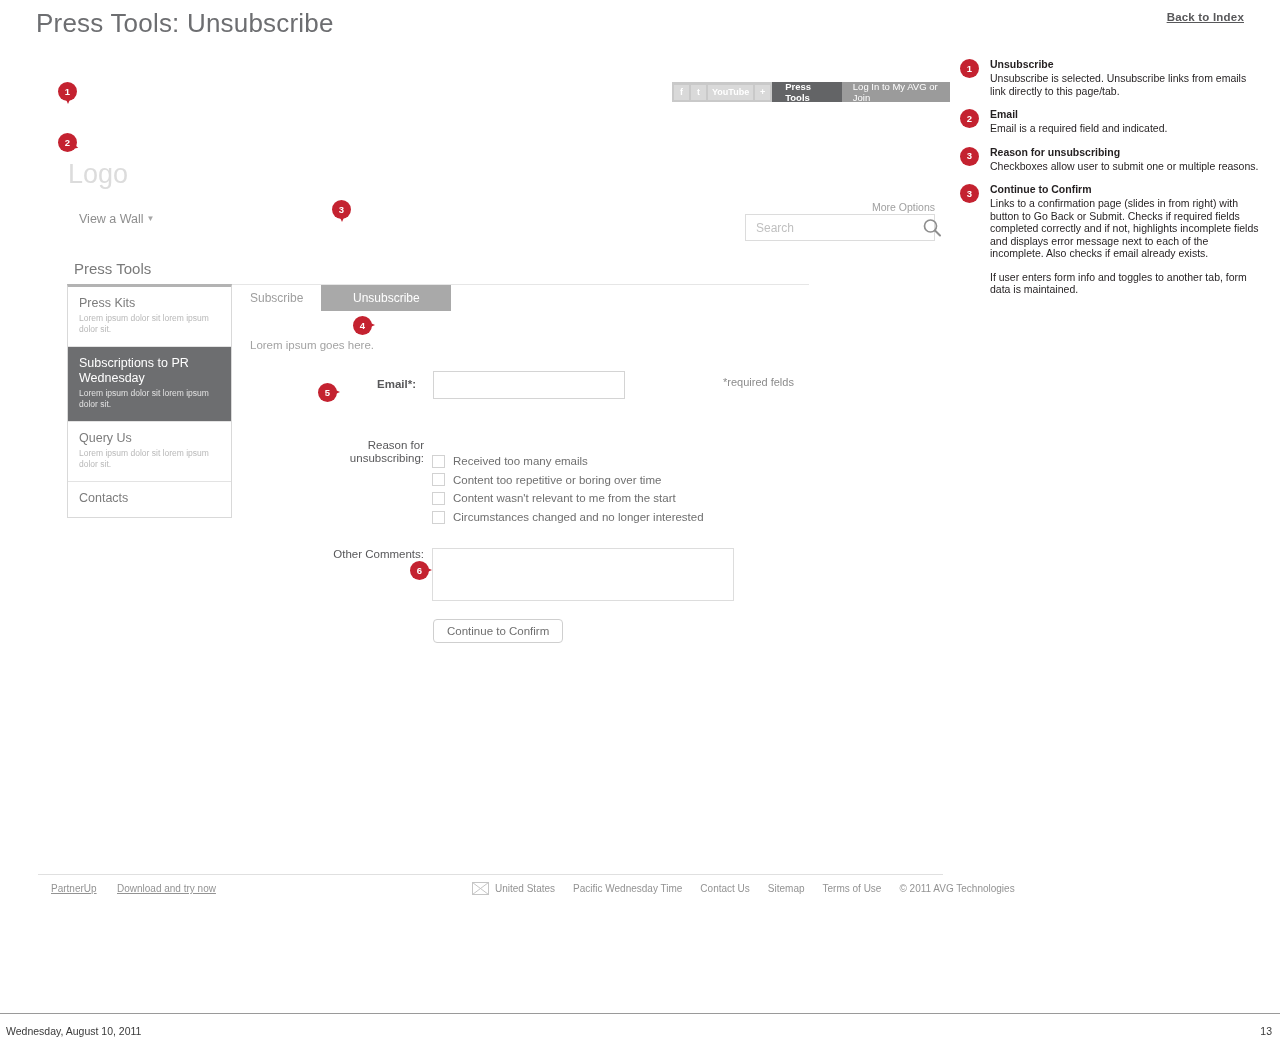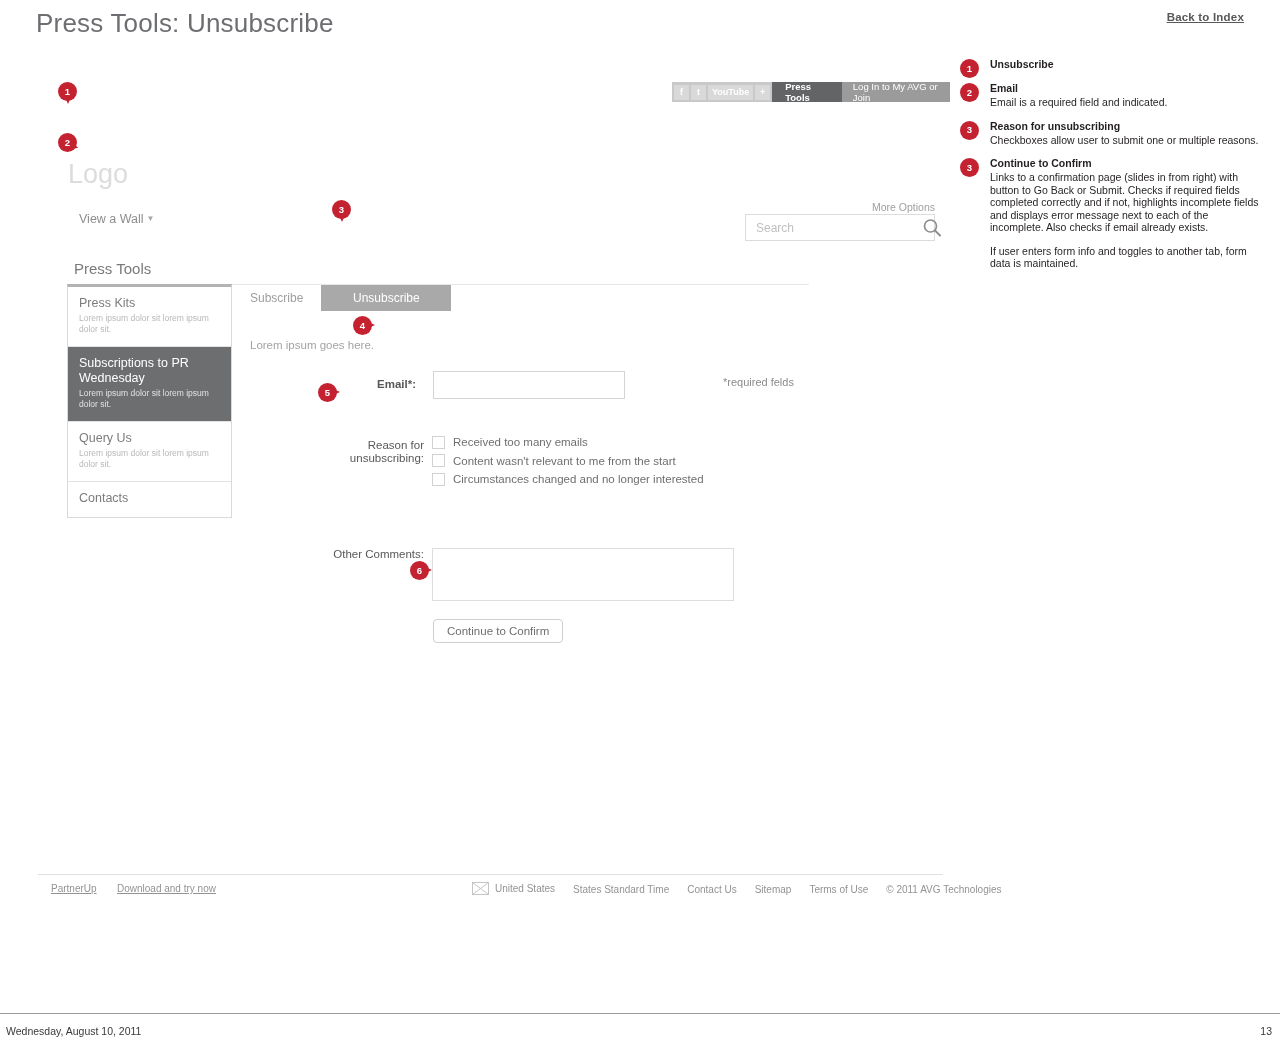--- a/index.html
+++ b/index.html
@@ -290,21 +290,21 @@
     position: absolute;
     left: 723px; top: 316px;
     font-size: 11px;
     color: #8b8b8b;
   }
 
   #label-reason { left: 300px; top: 379px; width: 124px; }
   #reason-list {
     position: absolute;
     left: 432px;
-    top: 373px;
+    top: 392px;
   }
   .reason-row {
     display: flex;
     align-items: center;
     height: 18.6px;
     cursor: pointer;
   }
   .cb {
     width: 13px; height: 13px;
     border: 1px solid #d2d2d2;
@@ -365,21 +365,21 @@
     white-space: nowrap;
     text-decoration: underline;
   }
   #foot-partnerup { left: 51px; }
   #foot-download { left: 117px; }
   #foot-right {
     position: absolute;
     left: 472px;
     top: 822px;
     display: flex;
-    align-items: flex-end;
+    align-items: center;
     gap: 18px;
     font-size: 10px;
     color: #939393;
     white-space: nowrap;
   }
   #foot-right .fr-item { cursor: pointer; }
   #foot-right .fr-static { cursor: default; }
   .flag-icon {
     width: 17px; height: 13px;
     flex: 0 0 auto;
@@ -539,20 +539,24 @@
 
   <div class="form-label" id="label-email">Email*:</div>
   <input id="input-email" type="text" style="">
   <div id="required-note">*required felds</div>
 
   <div class="form-label" id="label-reason">Reason for unsubscribing:</div>
   <div id="reason-list">
     <div class="reason-row">
       <span class="cb"></span>
       <span class="r-text">Received too many emails</span>
+    </div>
+    <div class="reason-row">
+      <span class="cb"></span>
+      <span class="r-text">Content too repetitive or boring over time</span>
     </div>
     <div class="reason-row">
       <span class="cb"></span>
       <span class="r-text">Content wasn't relevant to me from the start</span>
     </div>
     <div class="reason-row">
       <span class="cb"></span>
       <span class="r-text">Circumstances changed and no longer interested</span>
     </div>
   </div>
@@ -567,21 +571,21 @@
   <div class="foot-left" id="foot-download">Download and try now</div>
   <div id="foot-right">
     <div id="foot-country">
       <svg class="flag-icon" viewBox="0 0 17 13">
         <rect x="0.5" y="0.5" width="16" height="12" fill="none" stroke="#c5c5c5"></rect>
         <line x1="0.5" y1="0.5" x2="16.5" y2="12.5" stroke="#c5c5c5"></line>
         <line x1="16.5" y1="0.5" x2="0.5" y2="12.5" stroke="#c5c5c5"></line>
       </svg>
       <span class="fr-item">United States</span>
     </div>
-    <span class="fr-item">States Standard Time</span>
+    <span class="fr-item">Pacific Wednesday Time</span>
     <span class="fr-item">Contact Us</span>
     <span class="fr-item">Sitemap</span>
     <span class="fr-item">Terms of Use</span>
     <span class="fr-static">© 2011 AVG Technologies</span>
   </div>
 
 </div>
 
 <div class="badge tail-down" style="left:58px; top:82px;">
   <div class="tail"></div>
@@ -608,20 +612,23 @@
   <div class="disc">6</div>
 </div>
 
 <div id="notes">
 
   <div class="note">
     <div class="n-badge">
       <div class="disc">1</div>
     </div>
     <div class="n-title">Unsubscribe</div>
+    <div class="n-body">
+      <p>Unsubscribe is selected. Unsubscribe links from emails link directly to this page/tab.</p>
+    </div>
   </div>
 
   <div class="note">
     <div class="n-badge">
       <div class="disc">2</div>
     </div>
     <div class="n-title">Email</div>
     <div class="n-body">
       <p>Email is a required field and indicated.</p>
     </div>

